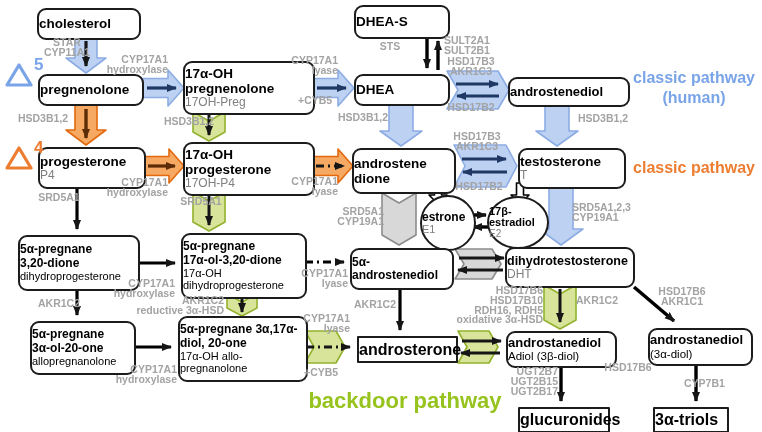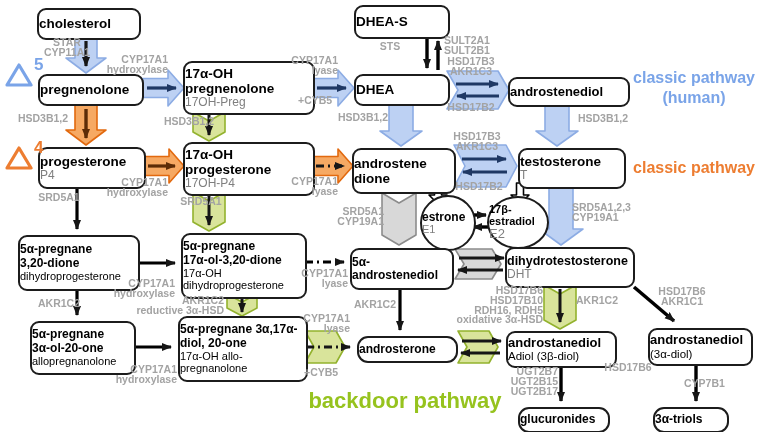--- a/index.html
+++ b/index.html
@@ -3,21 +3,21 @@
 <meta charset="utf-8">
 <style>
   html,body{margin:0;padding:0;background:#fff;}
   .canvas{position:relative;width:762px;height:432px;background:#ffffff;
           font-family:"Liberation Sans",sans-serif;overflow:hidden;}
   svg.arrows{position:absolute;left:0;top:0;z-index:1;}
   .box{position:absolute;background:#fff;border:2.2px solid #1c1c1c;border-radius:9px;
        display:flex;flex-direction:column;align-items:flex-start;justify-content:center;
        text-align:center;line-height:1.12;z-index:2;font-size:13.5px;}
   .box.small{font-size:12px;}
-  .box.tiny{font-size:12px;border-radius:11px;}
+  .box.tiny{font-size:16px;border-radius:1px;}
   .bl{font-weight:700;color:#000;}
   .sub-gray{color:#7f7f7f;font-weight:400;font-size:12px;}
   .sub-black{color:#000;font-weight:400;font-size:11px;}
   .circle{border-radius:50%;line-height:1.05;}
   .enz{position:absolute;color:#a3a3a3;font-weight:700;font-size:10.5px;line-height:9.8px;
        z-index:3;text-align:center;white-space:nowrap;}
   .enz span{display:block;}
   .enz.ra{text-align:right;}
   .enz.la{text-align:left;}
   .pathway{position:absolute;font-weight:700;z-index:3;text-align:center;
@@ -138,21 +138,21 @@
     <span class="bl">testosterone</span>
     <span class="sub-gray">T</span>
   </div>
   <div class="box circle small" style="left:420px;top:195px;width:52px;height:52px">
     <span class="bl">estrone</span>
     <span class="sub-gray" style="font-size:11px">E1</span>
   </div>
   <div class="box circle" style="left:487px;top:196px;width:58px;height:49px;font-size:11px">
     <span class="bl">17β-</span>
     <span class="bl">estradiol</span>
-    <span class="sub-gray" style="font-size:13px">E2</span>
+    <span class="sub-gray" style="font-size:10px">E2</span>
   </div>
   <div class="box small" style="left:18px;top:235px;width:118px;height:52px">
     <span class="bl">5α-pregnane</span>
     <span class="bl">3,20-dione</span>
     <span class="sub-black">dihydroprogesterone</span>
   </div>
   <div class="box small" style="left:181px;top:233px;width:122px;height:62px">
     <span class="bl">5α-pregnane</span>
     <span class="bl">17α-ol-3,20-dione</span>
     <span class="sub-black">17α-OH</span>

